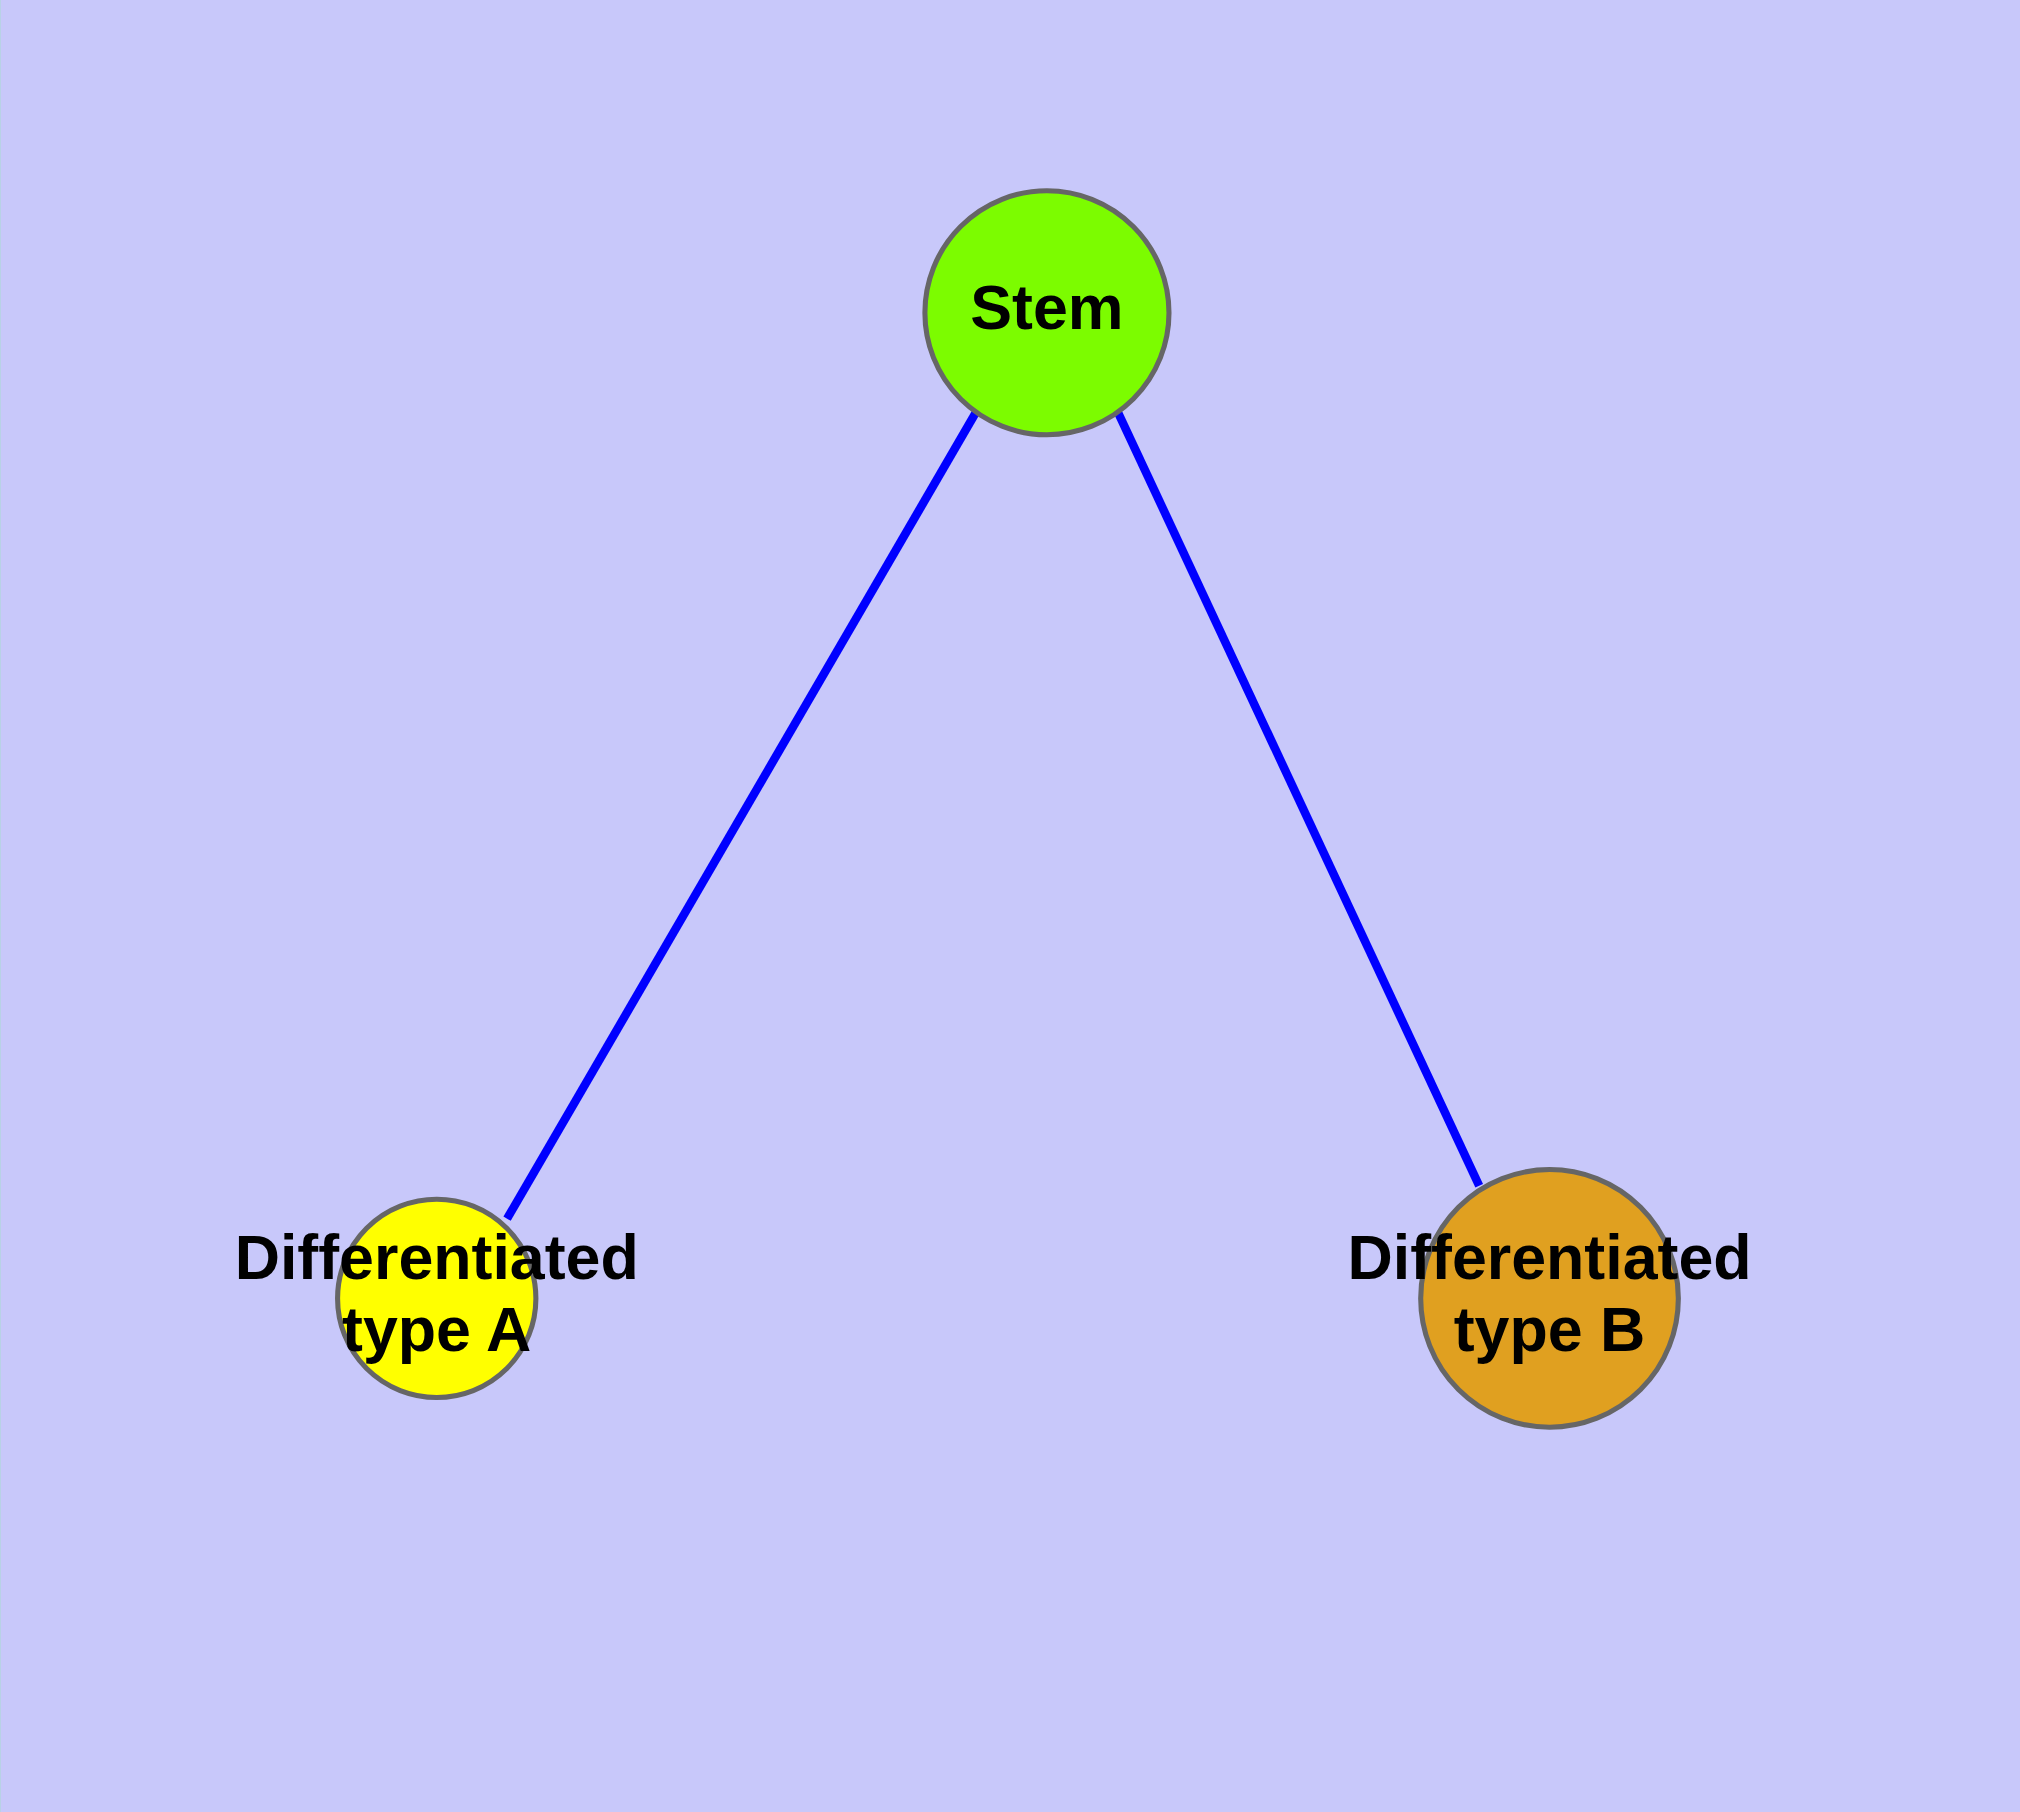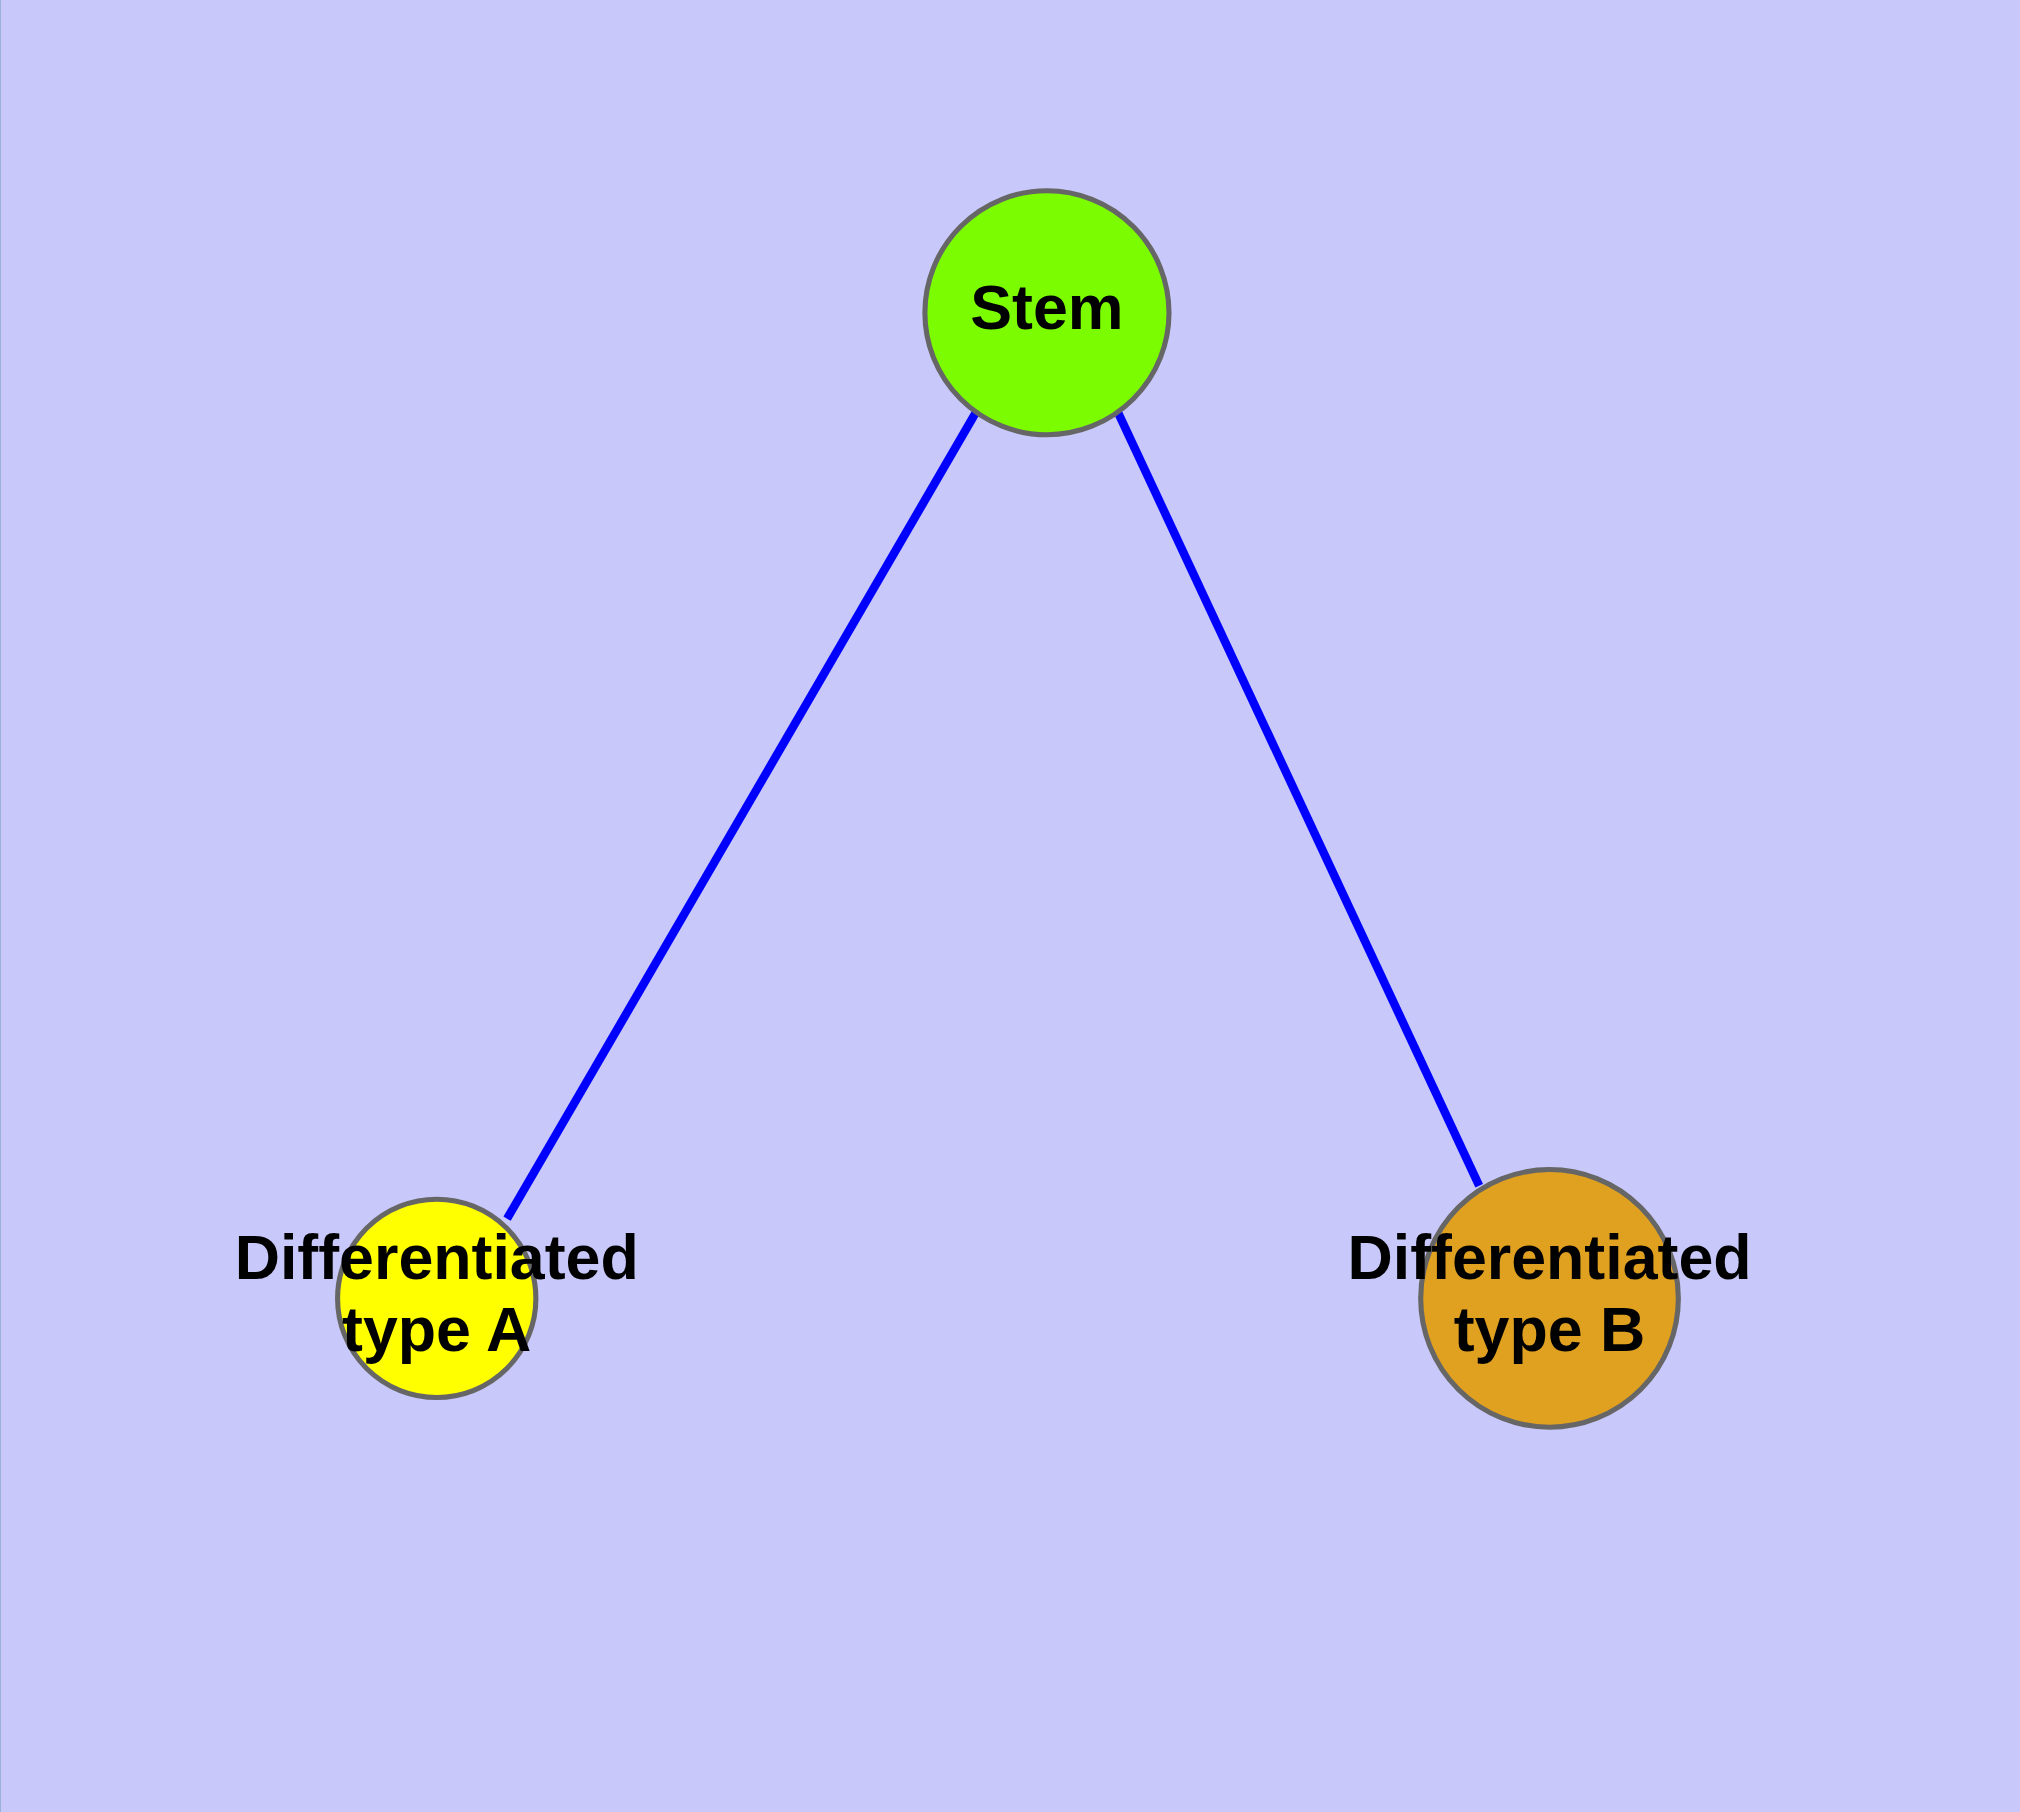--- a/index.html
+++ b/index.html
@@ -35,21 +35,21 @@
     stroke: #666666;
   }
   .graph-edge {
     stroke-linecap: butt;
     fill: none;
   }
 </style>
 </head>
 <body>
 
-<div id="canvas" style="width: 2021px; height: 1812px; background: #0f766e;">
+<div id="canvas" style="width: 2021px; height: 1812px; background: #86efac;">
   <svg id="graph-svg" viewBox="0 0 2384 2138" xmlns="http://www.w3.org/2000/svg" style="width: 2021px; height: 1812px;">
 
     <rect id="bg-rect" x="0" y="0" width="2384" height="2138" fill="#C8C8FA"></rect>
 
     <g id="edges-layer">
         <line x1="1151" y1="487" x2="598" y2="1438" stroke="#0000FF" stroke-width="10" class="graph-edge"></line>
         <line x1="1319" y1="487" x2="1745" y2="1399" stroke="#0000FF" stroke-width="10" class="graph-edge"></line>
       </g>
     <g id="nodes-layer">
         <circle cx="1235" cy="369" r="144" fill="#7CFC00" stroke="#666666" stroke-width="6" class="node-circle"></circle>

